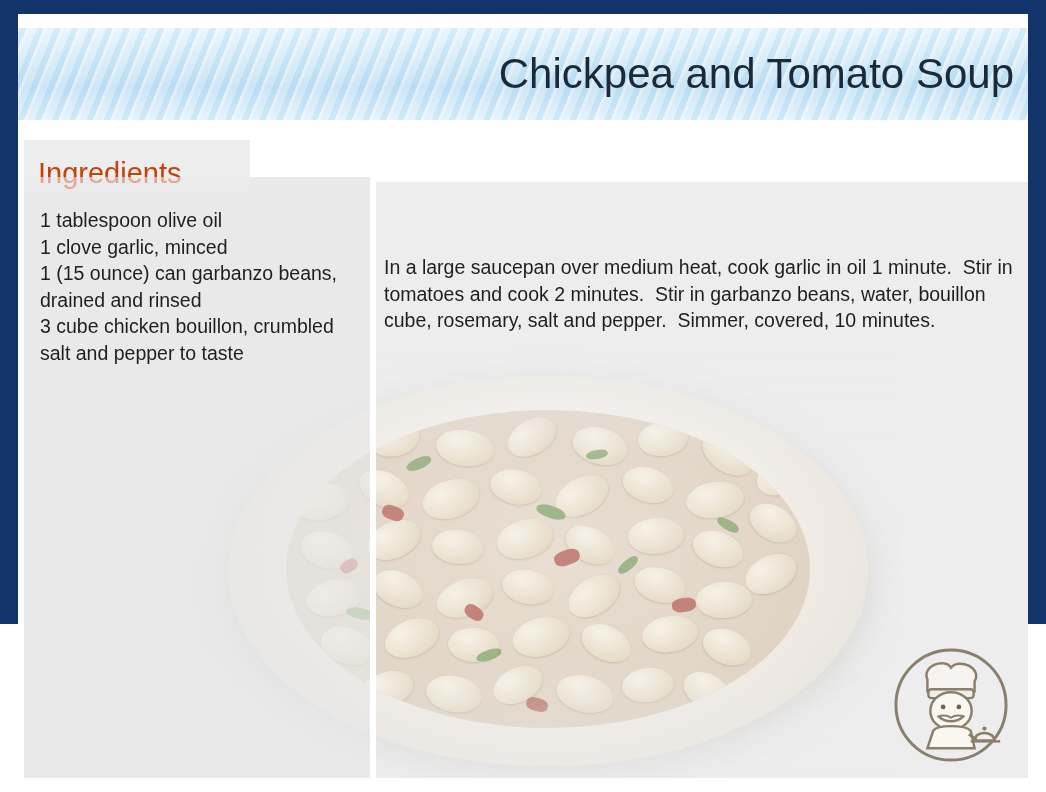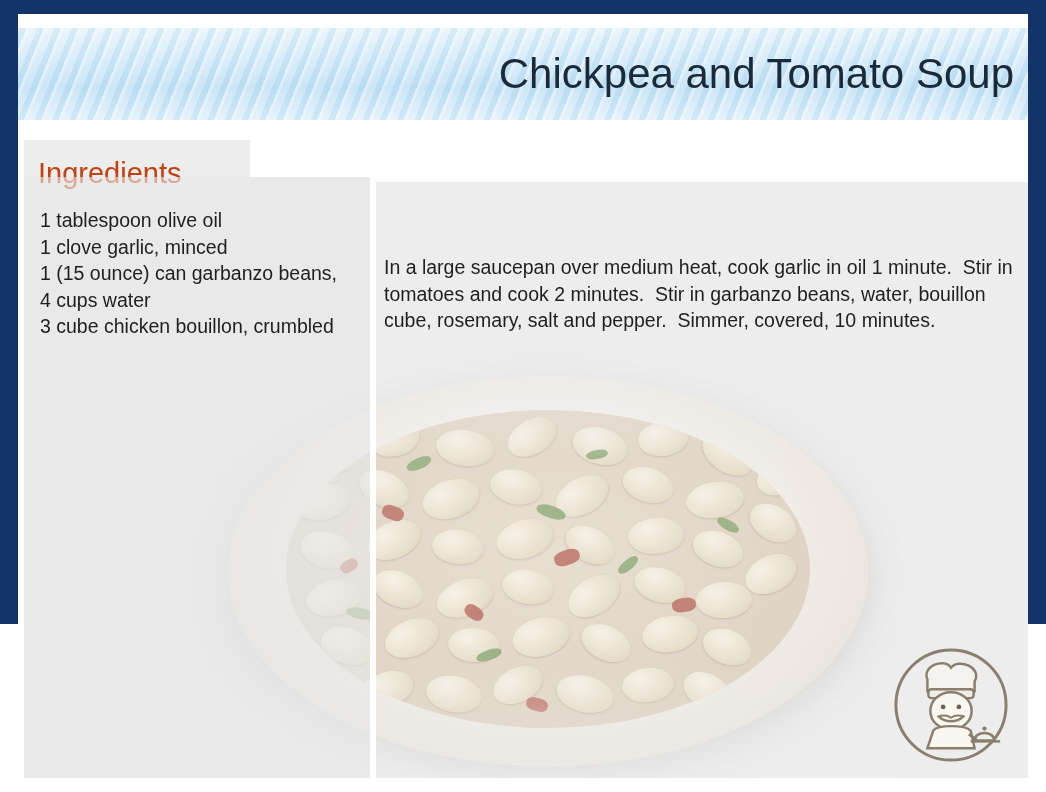--- a/index.html
+++ b/index.html
@@ -313,22 +313,23 @@
 
     <div class="left-overlay"></div>
     <div class="seam"></div>
 
     <div class="tab tab-ingredients">Ingredients</div>
 
     <div class="ingredients-body">
       <div class="line">1 tablespoon olive oil</div>
       <div class="line">1 clove garlic, minced</div>
       <div class="line">1 (15 ounce) can garbanzo beans,</div>
-      <div class="line">4 cups water</div>
+      <div class="line">drained and rinsed</div>
       <div class="line">3 cube chicken bouillon, crumbled</div>
+      <div class="line">salt and pepper to taste</div>
     </div>
 
     <div class="directions-body">In a large saucepan over medium heat, cook garlic in oil 1 minute.  Stir in tomatoes and cook 2 minutes.  Stir in garbanzo beans, water, bouillon cube, rosemary, salt and pepper.  Simmer, covered, 10 minutes.</div>
 
     <svg class="chef-logo" viewBox="0 0 120 120">
       <circle cx="60" cy="60" r="56" fill="none" stroke="#8a7f6d" stroke-width="3"></circle>
 
       <path d="M36 34 C30 20, 54 12, 60 22 C68 12, 92 22, 84 36 L84 46 L36 46 Z" fill="#f5f3ef" stroke="#8a7f6d" stroke-width="2.5"></path>
       <rect x="37" y="44" width="46" height="9" rx="3" fill="#f0ede7" stroke="#8a7f6d" stroke-width="2.5"></rect>
 

